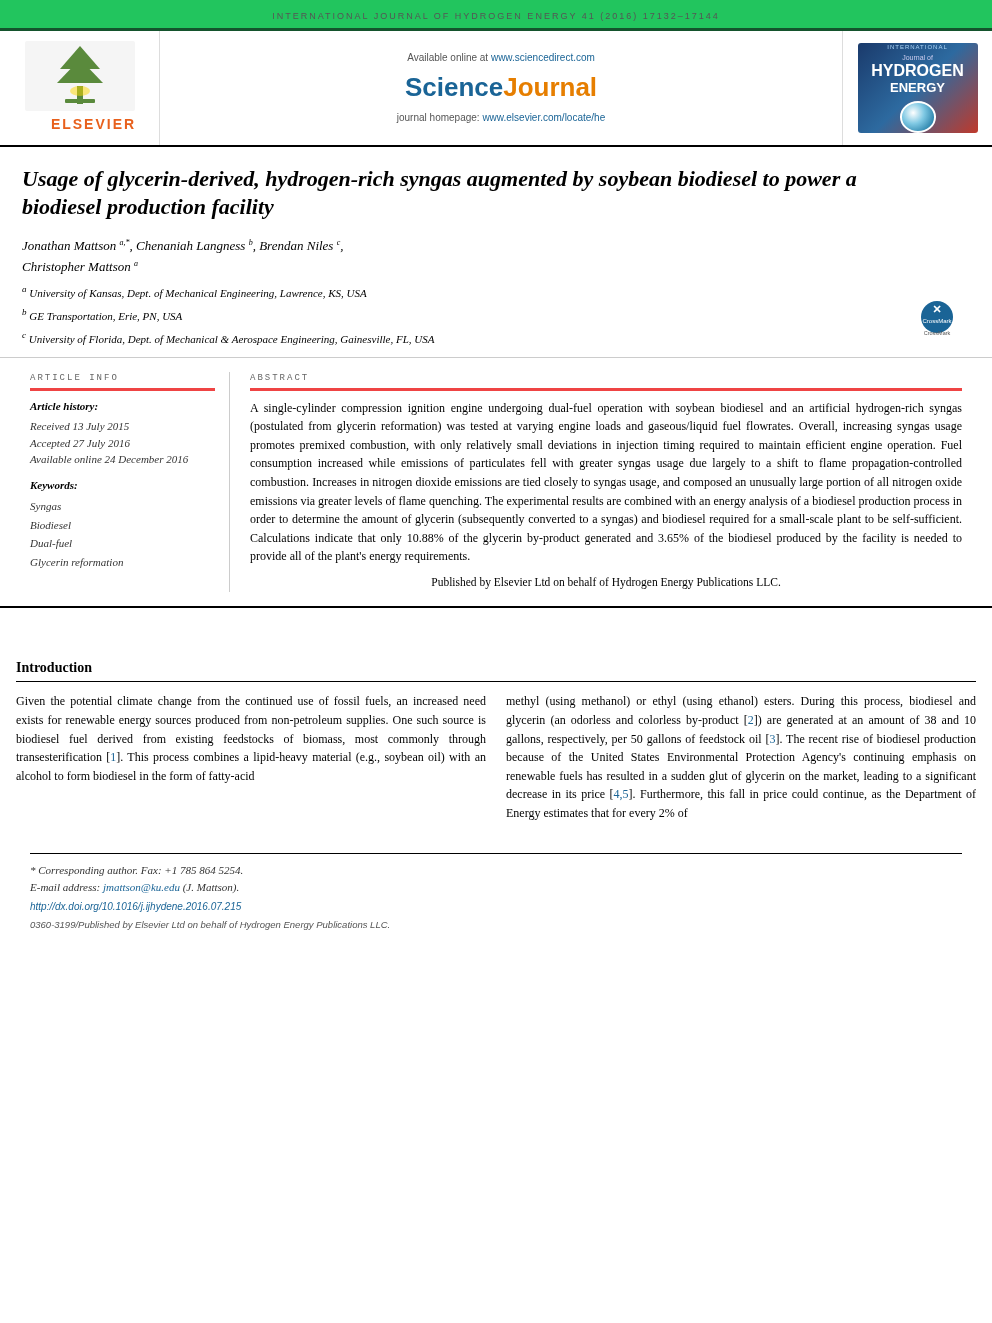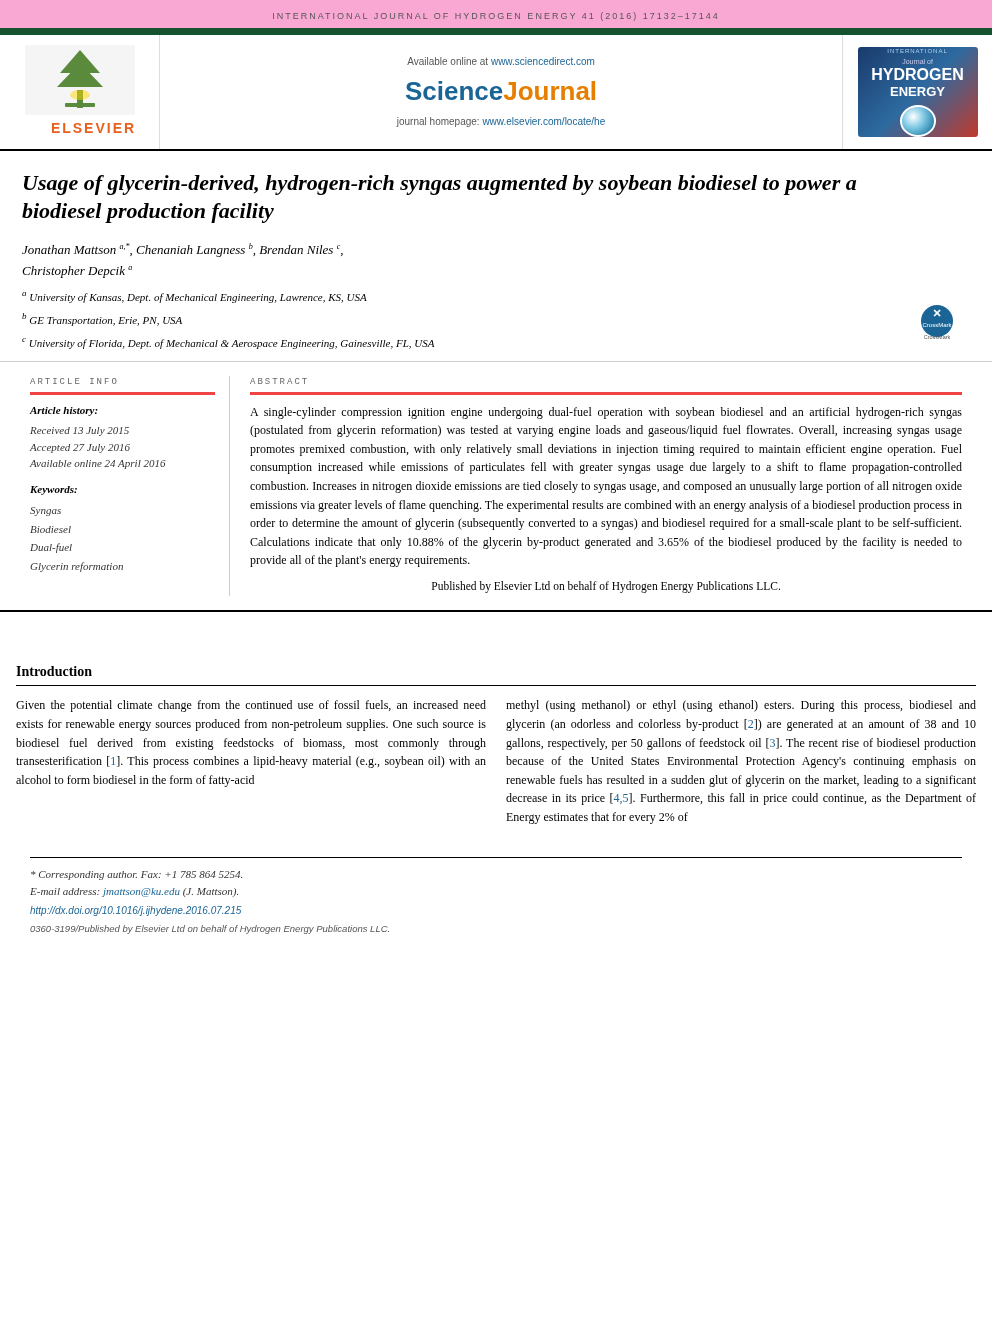--- a/index.html
+++ b/index.html
@@ -8,24 +8,24 @@
       background: #fff;
       width: 992px;
       min-height: 1323px;
       color: #000;
       font-size: 13px;
       line-height: 1.4;
     }
 
     
     .journal-header-bar {
-      background: #f9a8d4;
+      background: #22c55e;
       text-align: center;
       padding: 6px 12px 4px;
-      border-bottom: 7px solid #14532d;
+      border-bottom: 3px solid #14532d;
     }
     .journal-header-bar .journal-name {
       font-family: Arial, sans-serif;
       font-size: 9px;
       letter-spacing: 2px;
       color: #555;
       text-transform: uppercase;
     }
 
     
@@ -368,21 +368,21 @@
   <div class="article-title-text-block">
     <div class="article-main-title">Usage of glycerin-derived, hydrogen-rich syngas augmented by soybean biodiesel to power a biodiesel production facility</div>
     <div class="authors-line">
       <span><em>Jonathan Mattson</em></span>
       <sup>a,*</sup>,
       <span><em>Chenaniah Langness</em></span>
       <sup>b</sup>,
       <span><em>Brendan Niles</em></span>
       <sup>c</sup>,
       <br>
-      <span><em>Christopher Depcik</em></span>
+      <span><em>Christopher Mattson</em></span>
       <sup>a</sup>
     </div>
     <div class="affiliation-line">
       <sup>a</sup> <span>University of Kansas, Dept. of Mechanical Engineering, Lawrence, KS, USA</span>
     </div>
     <div class="affiliation-line">
       <sup>b</sup> <span>GE Transportation, Erie, PN, USA</span>
     </div>
     <div class="affiliation-line">
       <sup>c</sup> <span>University of Florida, Dept. of Mechanical &amp; Aerospace Engineering, Gainesville, FL, USA</span>
@@ -401,21 +401,21 @@
 
 <div class="article-body">
 
   <div class="article-info-col">
     <div class="section-label">ARTICLE INFO</div>
 
     <div class="info-subheading">Article history:</div>
     <div class="info-text">
       <span>Received 13 July 2015</span><br>
       <span>Accepted 27 July 2016</span><br>
-      <span>Available online 24 April 2016</span>
+      <span>Available online 24 December 2016</span>
     </div>
 
     <div class="info-subheading">Keywords:</div>
     <div class="keywords-list">
       <span>Syngas</span><br>
       <span>Biodiesel</span><br>
       <span>Dual-fuel</span><br>
       <span>Glycerin reformation</span>
     </div>
   </div>

